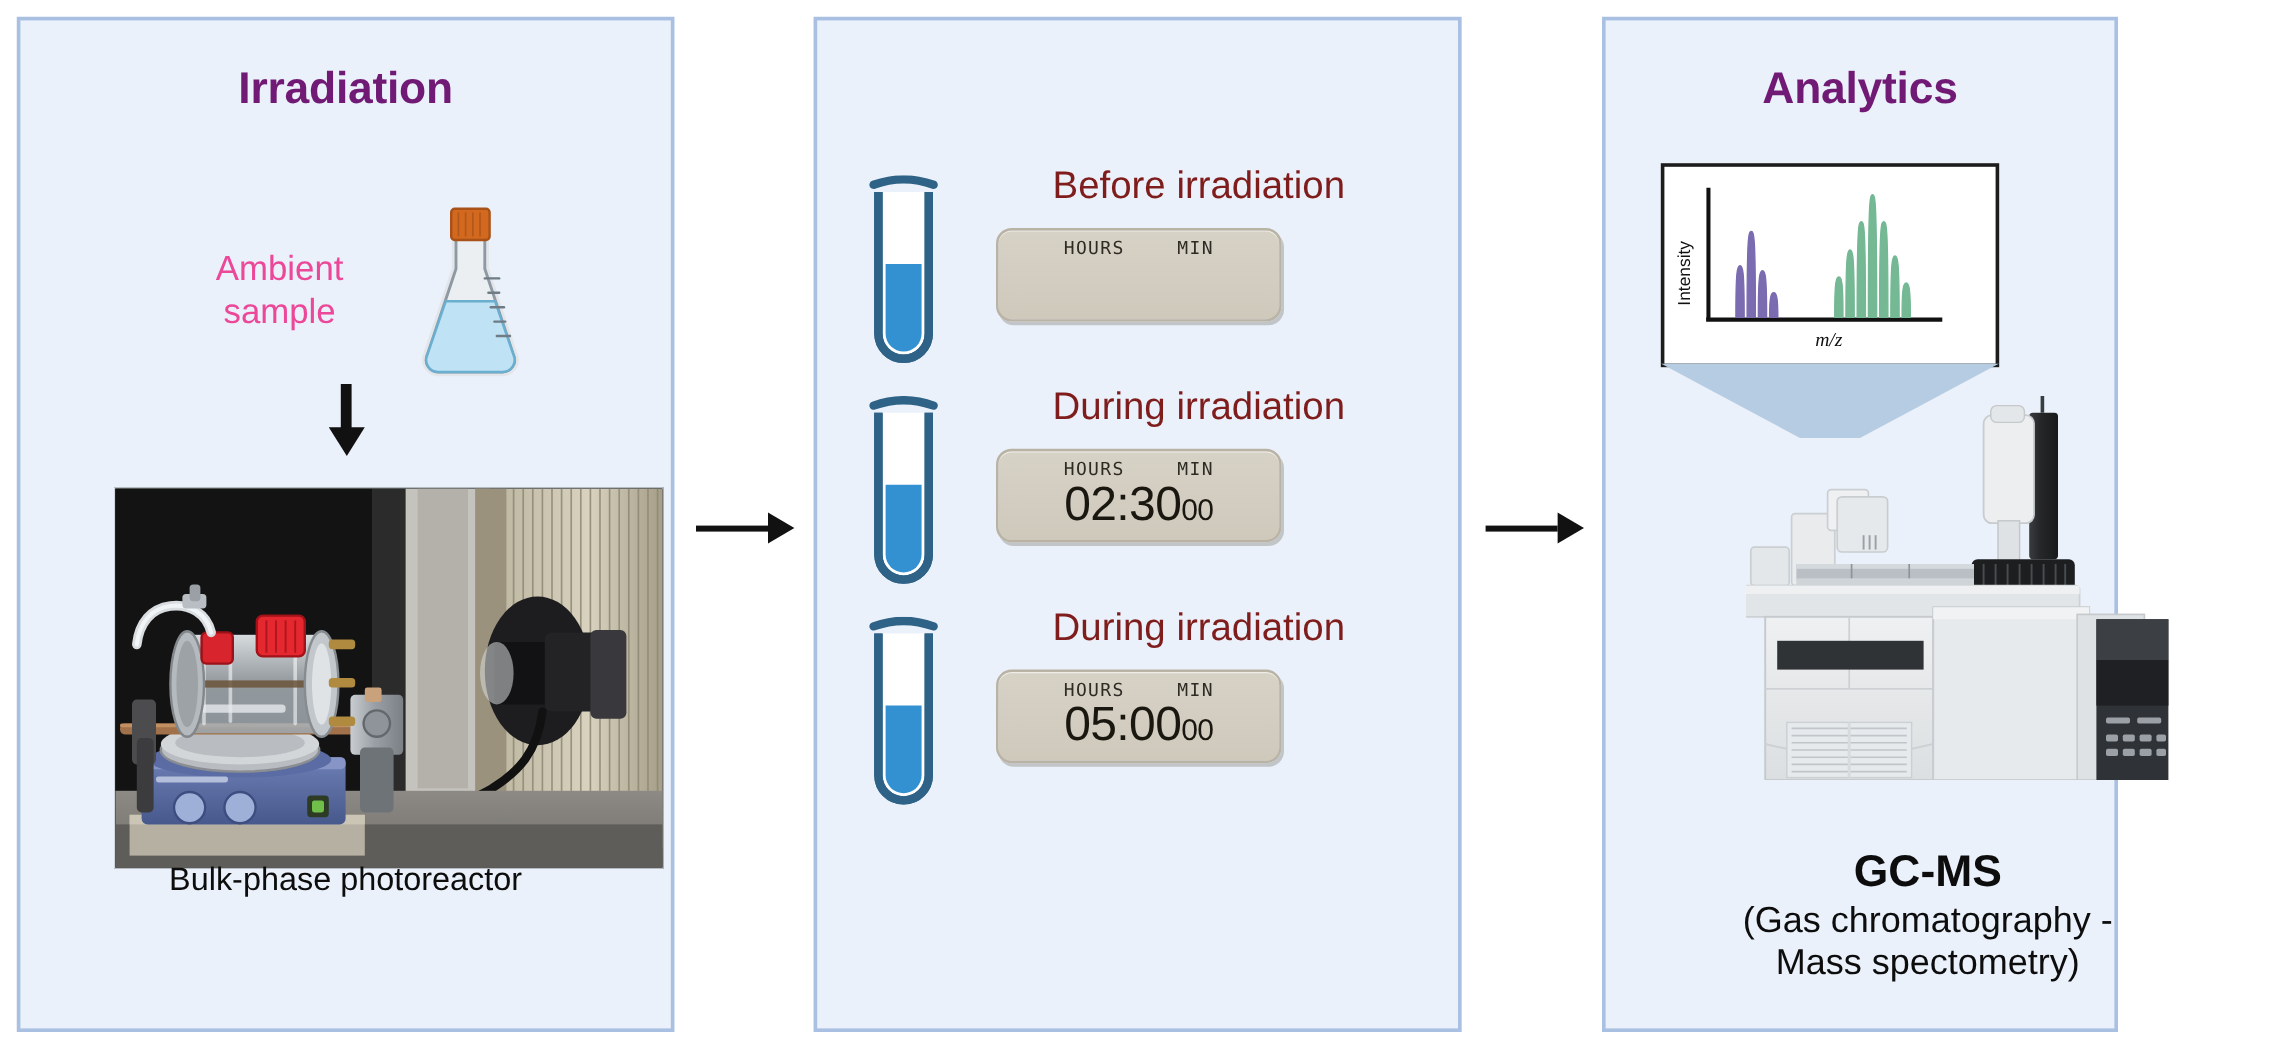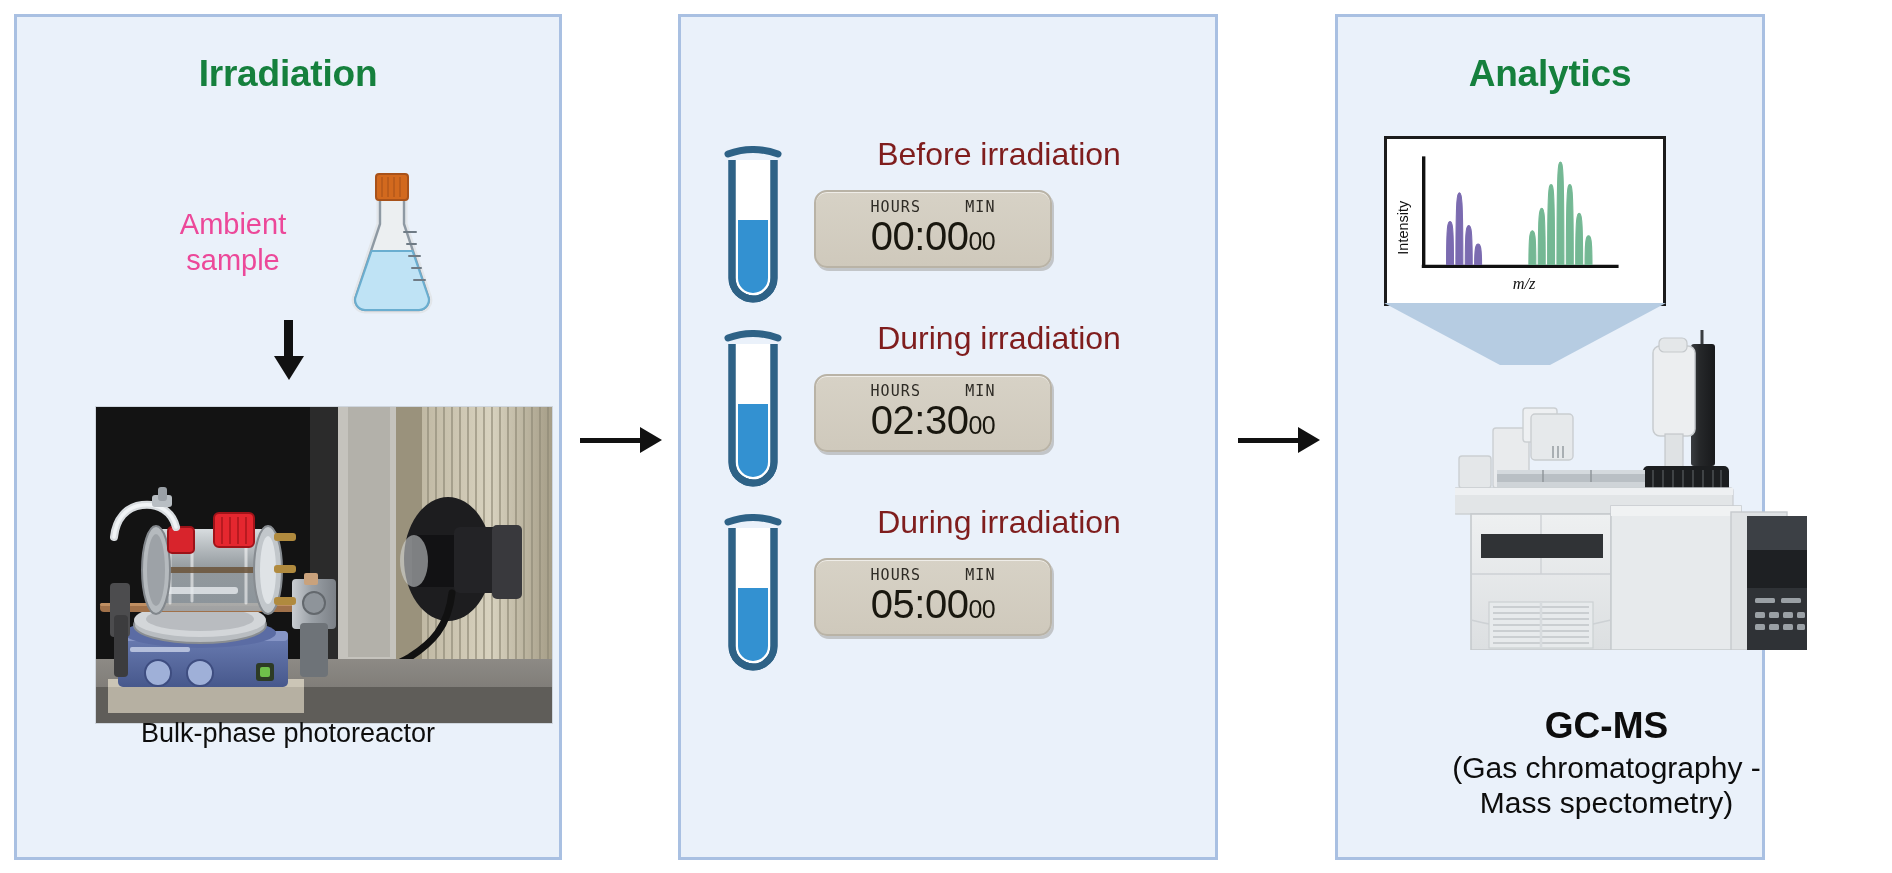--- a/index.html
+++ b/index.html
@@ -29,21 +29,21 @@
     box-sizing: border-box;
   }
   #panel-irradiation { left: 14px;   top: 14px; width: 548px;  height: 846px; }
   #panel-sampling    { left: 678px;  top: 14px; width: 540px;  height: 846px; }
   #panel-analytics   { left: 1335px; top: 14px; width: 430px;  height: 846px; }
 
   .panel-title {
     text-align: center;
     font-size: 37px;
     font-weight: bold;
-    color: #15803d;
+    color: #701a75;
     letter-spacing: -0.2px;
     margin-top: 36px;
   }
 
   
   .connector {
     position: absolute;
     height: 30px;
     display: flex;
     align-items: center;
@@ -125,21 +125,21 @@
   .tp-label {
     position: absolute;
     left: 126px; top: 8px;
     width: 390px;
     font-size: 32px;
     color: #7f1d1d;
     text-align: center;
   }
   .timer {
     position: absolute;
-    left: 136px; top: 62px;
+    left: 152px; top: 62px;
     width: 238px;
     height: 78px;
     border-radius: 13px;
     background: linear-gradient(180deg, #d7d2c6 0%, #cfc9bc 100%);
     border: 2px solid #b9b3a6;
     box-shadow: 2px 3px 0 rgba(120,115,105,0.35), inset 0 1px 0 rgba(255,255,255,0.6);
     box-sizing: border-box;
     padding: 6px 0 0 0;
   }
   .timer-head {
@@ -400,23 +400,20 @@
         <path d="M14 74 L14 132 a15 15 0 0 0 30 0 L44 74 Z" fill="#3391d1"></path>
         <path d="M4 8 q25 -9 50 0" fill="none" stroke="#2e6286" stroke-width="7" stroke-linecap="round"></path>
         <path d="M8 14 L8 132 a21 21 0 0 0 42 0 L50 14" fill="none" stroke="#2e6286" stroke-width="7" stroke-linejoin="round"></path>
       </svg>
     </div>
     <div class="tp-label">Before irradiation</div>
     <div class="timer">
       <div class="timer-head">
         <span>HOURS</span>
         <span>MIN</span>
-      </div>
-      <div class="timer-value">
-        <span>00:00</span><span class="secs">00</span>
       </div>
     </div>
   </div>
 
   <div class="timepoint" id="timepoint-1">
     <div class="tube-icon">
       <svg viewBox="0 0 58 160" width="58" height="160">
         <path d="M8 14 L8 132 a21 21 0 0 0 42 0 L50 14" fill="#ffffff" stroke="#2e6286" stroke-width="7" stroke-linejoin="round"></path>
         <path d="M14 74 L14 132 a15 15 0 0 0 30 0 L44 74 Z" fill="#3391d1"></path>
         <path d="M4 8 q25 -9 50 0" fill="none" stroke="#2e6286" stroke-width="7" stroke-linecap="round"></path>

